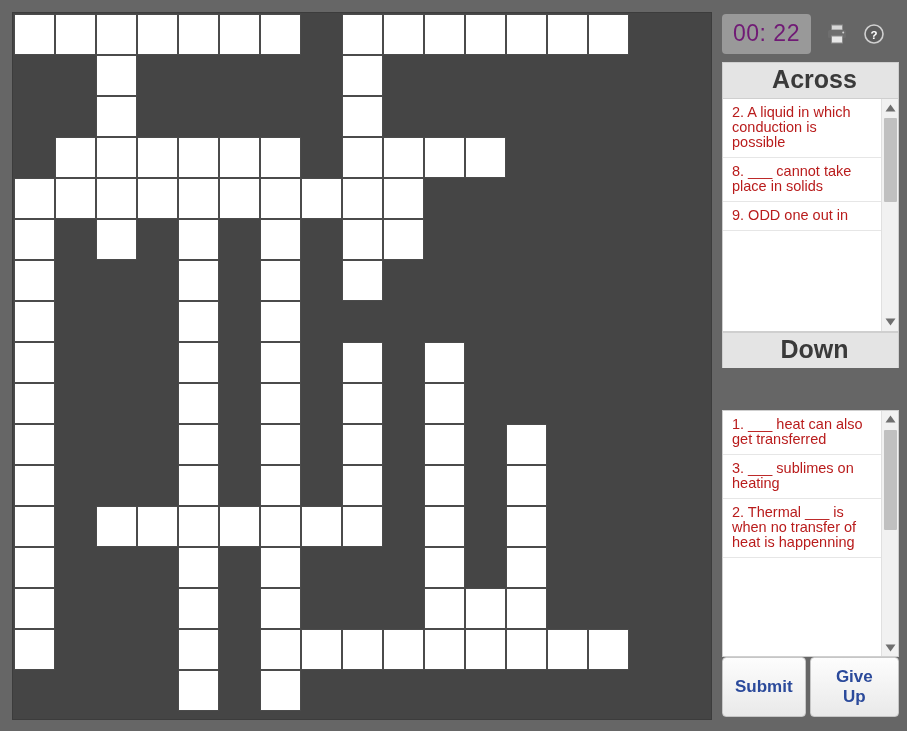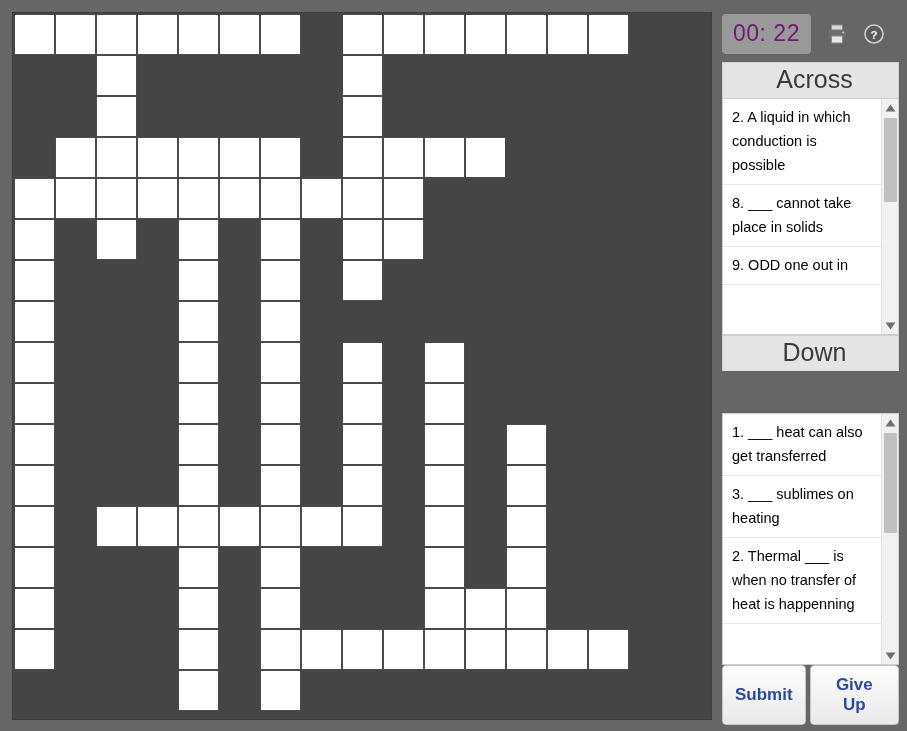--- a/index.html
+++ b/index.html
@@ -77,43 +77,43 @@
   }
 
   .clue-header {
     background: #e4e4e4;
     border: 1px solid #cfcfcf;
     border-bottom: none;
     text-align: center;
     font-size: 25px;
     color: #3a3a3a;
     padding: 2px 0 4px 8px;
-    font-weight: normal;
+    font-weight: bold;
   }
 
   .clue-list-wrap {
     position: relative;
     background: #ffffff;
     border: 1px solid #cfcfcf;
     overflow: hidden;
   }
   #across-wrap { height: 250px; }
   #down-wrap  { height: 265px; margin-top: 42px; }
 
   .clue-list {
     position: absolute;
     top: 0; left: 0;
     right: 17px;
     bottom: 0;
     overflow: hidden;
   }
   .clue {
     font-size: 14.5px;
-    line-height: 24px;
-    color: #000000;
+    line-height: 15px;
+    color: #b91c1c;
     padding: 6px 9px 7px 9px;
     border-bottom: 1px solid #e6e6e6;
     cursor: pointer;
   }
 
   
   .sbar {
     position: absolute;
     top: 0; right: 0;
     width: 17px; height: 100%;
@@ -131,21 +131,21 @@
     left: 2px; width: 13px;
     background: #c0c0c0;
     border-radius: 1px;
     cursor: grab;
   }
   #across-thumb { top: 19px; height: 84px; }
   #down-thumb   { top: 19px; height: 100px; }
 
   #buttons {
     margin-top: auto;
-    margin-bottom: 6px;
+    margin-bottom: 14px;
     display: flex;
     gap: 4px;
   }
   .btn {
     background: linear-gradient(#fdfdfd,#e9e9e9);
     border: 1px solid #c6c6c6;
     border-radius: 4px;
     color: #2b4a9b;
     font-size: 17px;
     font-weight: bold;

